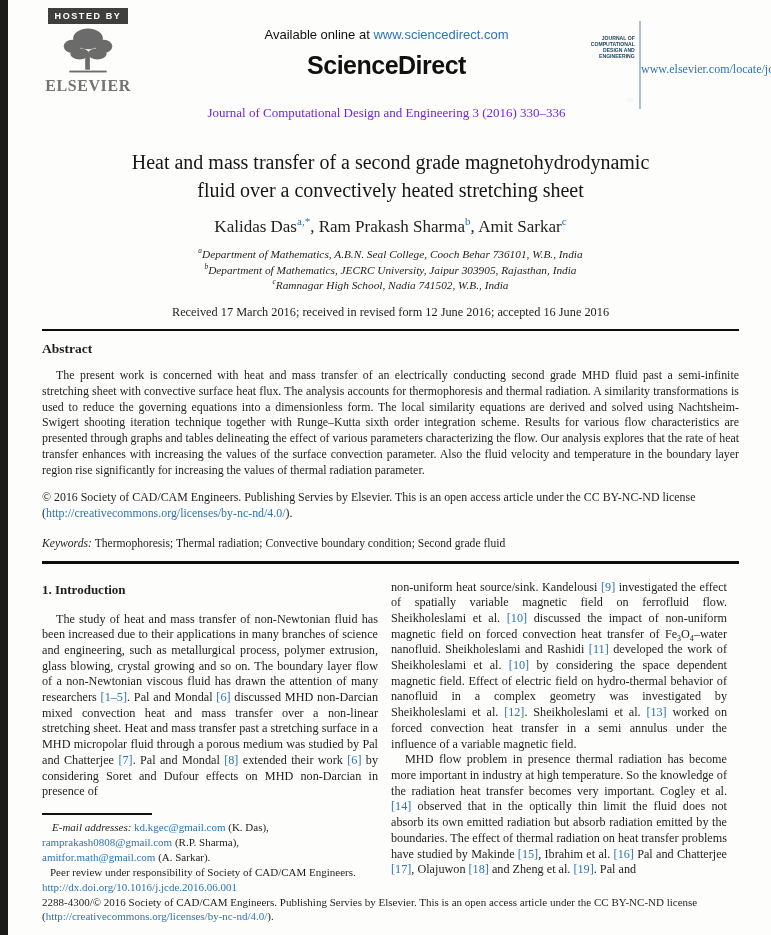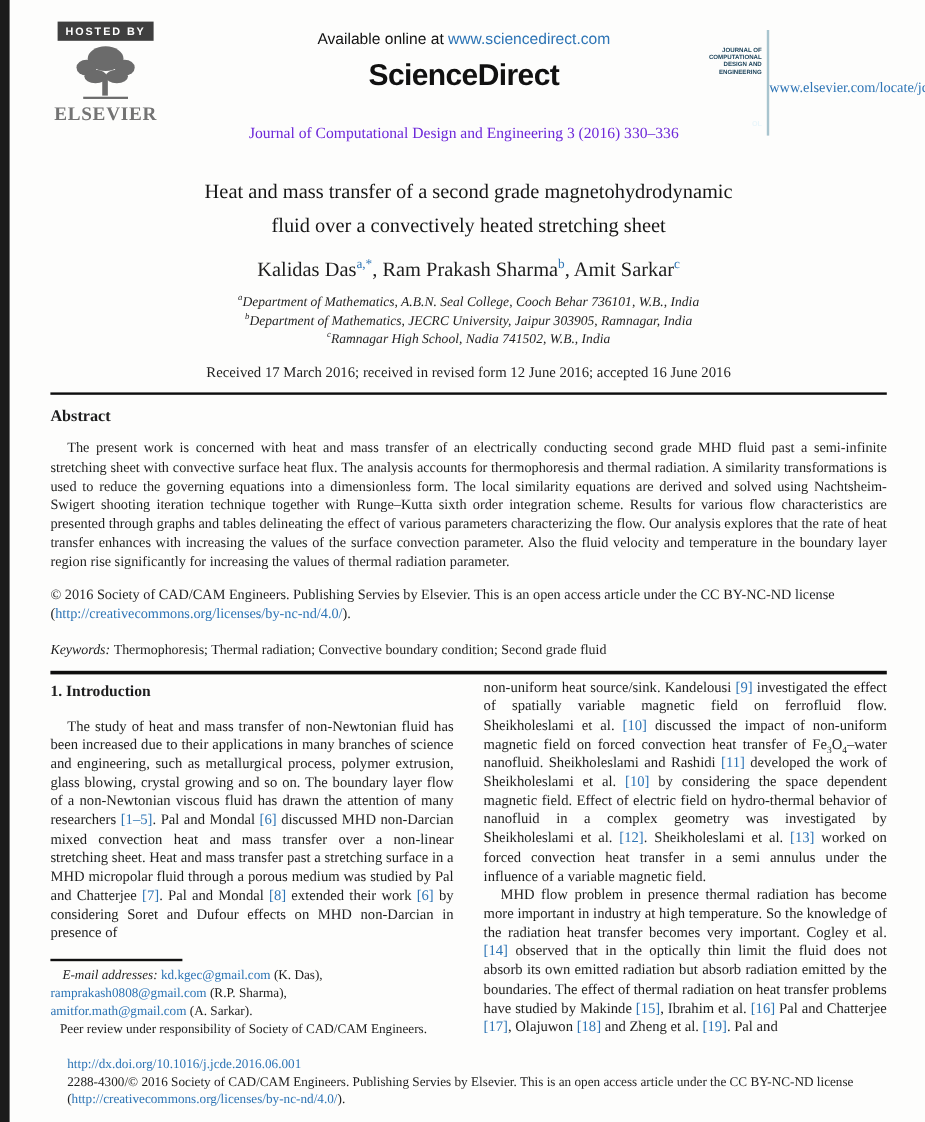--- a/index.html
+++ b/index.html
@@ -1,83 +1,83 @@
 <!DOCTYPE html>
 <html><head>
 <meta charset="utf-8">
 <style>
   html,body { margin:0; padding:0; background:#ffffff; }
   .page {
     position:relative; width:771px; height:935px; background:#fdfdfc;
     font-family:"Liberation Serif", serif; color:#1e1e1e; overflow:hidden;
   }
   .edge-strip { position:absolute; left:0; top:0; width:8px; height:935px; background:#1b1b1b; }
-  .content { position:absolute; left:42px; top:10px; width:697px; }
+  .content { position:absolute; left:42px; top:0; width:697px; }
 
   
   .header { display:flex; margin-top:8px; }
   .logo-col { width:92px; display:flex; flex-direction:column; align-items:center; }
   .hosted-badge { background:#3f3f3f; color:#fff; font:bold 9px "Liberation Sans", sans-serif;
                   letter-spacing:1.6px; padding:3px 7px; }
   .tree-svg { width:56px; height:50px; margin-top:2px; }
   .elsevier-text { font-family:"Liberation Serif", serif; font-weight:bold; font-size:16px;
                    color:#737373; letter-spacing:0.6px; margin-top:1px; }
 
   .center-col { flex:1; text-align:center; }
-  .avail { font:13px "Liberation Sans", sans-serif; margin-top:7px; color:#111; }
+  .avail { font:13px "Liberation Sans", sans-serif; margin-top:19px; color:#111; }
   .sd-logo { font:bold 25px "Liberation Sans", sans-serif; letter-spacing:-0.5px; margin-top:9px; color:#111; }
   .journal-line { font-size:13px; color:#6d28d9; margin-top:25px; }
 
   .cover-col { width:100px; display:flex; flex-direction:row; align-items:center; }
   .cover { width:60px; height:86px; position:relative; border:1px solid #a8c4ce;
            background:
              radial-gradient(rgba(255,255,255,0.5) 0.6px, transparent 1px),
              linear-gradient(155deg,#8ecddd 0%, #4aabc5 45%, #2f96b4 100%);
            background-size:4px 4px, 100% 100%; }
   .cover-topband { position:absolute; top:3px; left:4px; right:4px; height:4px;
                    background:rgba(255,255,255,0.55); }
   .cover-title { position:absolute; top:14px; right:5px; text-align:right;
                  font:bold 6px/1.15 "Liberation Sans", sans-serif; color:#173f57;
                  transform:scale(0.85); transform-origin:top right; }
   .cover-mark { position:absolute; bottom:5px; right:5px; font:bold 6px "Liberation Sans", sans-serif;
                 color:#eaf6fa; }
   .locate { font-size:12px; color:#2d74b5; margin-top:9px; white-space:nowrap; }
 
   
-  .title { text-align:center; font-size:17px; line-height:28px; font-weight:normal;
+  .title { text-align:center; font-size:20px; line-height:28px; font-weight:normal;
            margin:27px 0 0; color:#161616; }
   .authors { text-align:center; font-size:17px; margin-top:13px; }
   .affils { text-align:center; font-style:italic; font-size:11.3px; line-height:15.5px; margin-top:10px; }
   .dates { text-align:center; font-size:12.3px; line-height:16px; margin-top:10px; }
 
   
   .rule-thick { height:2.5px; background:#0d0d0d; border:0; }
   .rule-abs-top { margin-top:9px; }
   .abstract-heading { font-weight:bold; font-size:13.5px; margin-top:10px; }
   .abstract-body { font-size:11.9px; line-height:15.8px; text-align:justify; text-indent:14px; margin-top:11px; }
   .abstract-copy { font-size:11.9px; line-height:15.8px; text-align:justify; }
   .keywords { font-size:11.6px; margin-top:15px; }
   .rule-abs-bottom { margin-top:11px; }
 
   
-  .cols { display:flex; gap:25px; margin-top:4px; }
+  .cols { display:flex; gap:13px; margin-top:16px; }
   .col { width:336px; }
   .sec-heading { font-weight:bold; font-size:13px; margin:2px 0 14px; }
   .para { font-size:12.2px; line-height:15.7px; text-align:justify; margin:0; }
   .para.indent { text-indent:14px; }
 
   
   .fn-rule { width:110px; height:1.5px; background:#111; margin:13px 0 5px; }
   .fn { font-size:11px; line-height:15px; text-align:justify; }
   .fn-corr { text-indent:8px; }
   .fn-emails { white-space:pre-wrap; text-indent:10px; }
   .fn-peer { text-indent:8px; }
 
   
-  .bottom { position:absolute; top:880px; left:56px; width:697px; font-size:11px; line-height:14.5px; }
+  .bottom { position:absolute; top:880px; left:42px; width:697px; font-size:11px; line-height:14.5px; }
   .doi-line { color:#2d74b5; }
 
   
   .lnk { color:#2d74b5; }
   .em { font-style:italic; }
   .sup { font-size:65%; vertical-align:super; line-height:0; }
   .sub { font-size:65%; vertical-align:sub; line-height:0; }
 </style>
 </head>
 <body>
@@ -128,21 +128,21 @@
 
     <h1 class="title">
       <div>Heat and mass transfer of a second grade magnetohydrodynamic</div>
       <div>fluid over a convectively heated stretching sheet</div>
     </h1>
 
     <div class="authors"><span>Kalidas Das</span><span class="sup lnk">a,*</span><span>, Ram Prakash Sharma</span><span class="sup lnk">b</span><span>, Amit Sarkar</span><span class="sup lnk">c</span></div>
 
     <div class="affils">
       <div><span class="sup">a</span><span>Department of Mathematics, A.B.N. Seal College, Cooch Behar 736101, W.B., India</span></div>
-      <div><span class="sup">b</span><span>Department of Mathematics, JECRC University, Jaipur 303905, Ramnagar, India</span></div>
+      <div><span class="sup">b</span><span>Department of Mathematics, JECRC University, Jaipur 303905, Rajasthan, India</span></div>
       <div><span class="sup">c</span><span>Ramnagar High School, Nadia 741502, W.B., India</span></div>
     </div>
 
     <div class="dates">
       <div>Received 17 March 2016; received in revised form 12 June 2016; accepted 16 June 2016</div>
     </div>
 
     <div class="rule-thick rule-abs-top"></div>
 
     <div class="abstract-heading">Abstract</div>

